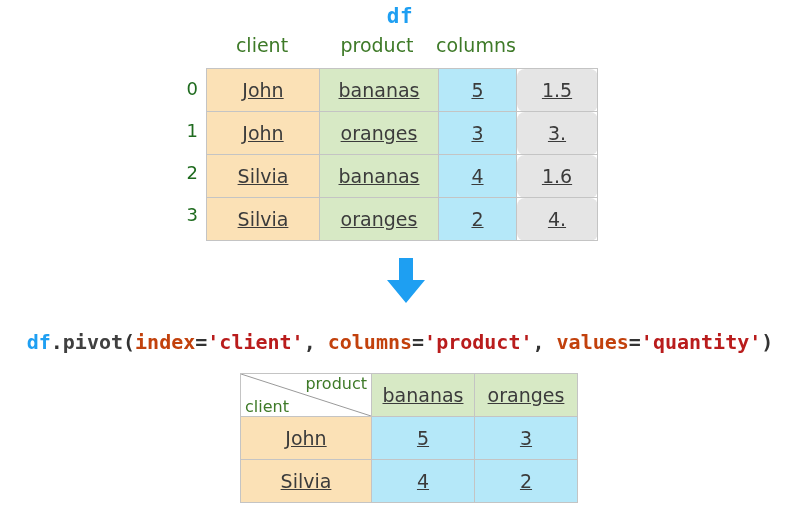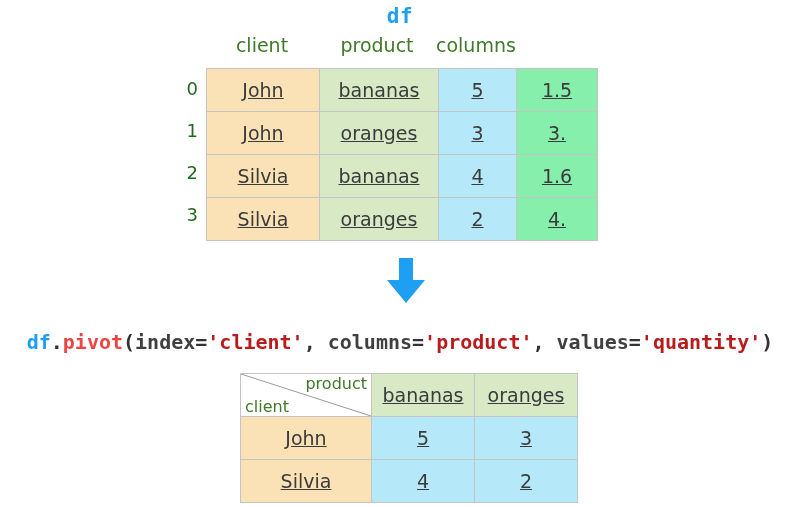--- a/index.html
+++ b/index.html
@@ -84,21 +84,21 @@
   }
 
   #top-table {
     left: 38px;
     top: 36px;
   }
   #top-table td { height: 42px; }
   .col-client   { width: 112px; background: #FBE1B6; }
   .col-product  { width: 118px; background: #D7E9C5; }
   .col-quantity { width: 77px;  background: #B5E8F9; }
-  .col-price    { width: 80px;  background: #86efac; }
+  .col-price    { width: 80px;  background: #e5e5e5; border-radius: 8px; }
 
   
   #arrow {
     position: absolute;
     left: 385px;
     top: 258px;
     width: 42px;
     height: 46px;
   }
 
@@ -109,22 +109,22 @@
     top: 330px;
     width: 800px;
     text-align: center;
     font-family: "DejaVu Sans Mono", monospace;
     font-size: 20px;
     font-weight: bold;
     white-space: nowrap;
     color: #333333;
   }
   .tok-obj  { color: #1E9FF2; }
-  .tok-fn   { color: #ef4444; }
-  .tok-kw   { color: #404040; }
+  .tok-fn   { color: #404040; }
+  .tok-kw   { color: #c2410c; }
   .tok-str  { color: #b91c1c; }
   .tok-pun  { color: #333333; }
 
   
   #bottom-table {
     left: 240px;
     top: 373px;
   }
   #bottom-table td { height: 42px; }
   #bottom-table td.corner {

